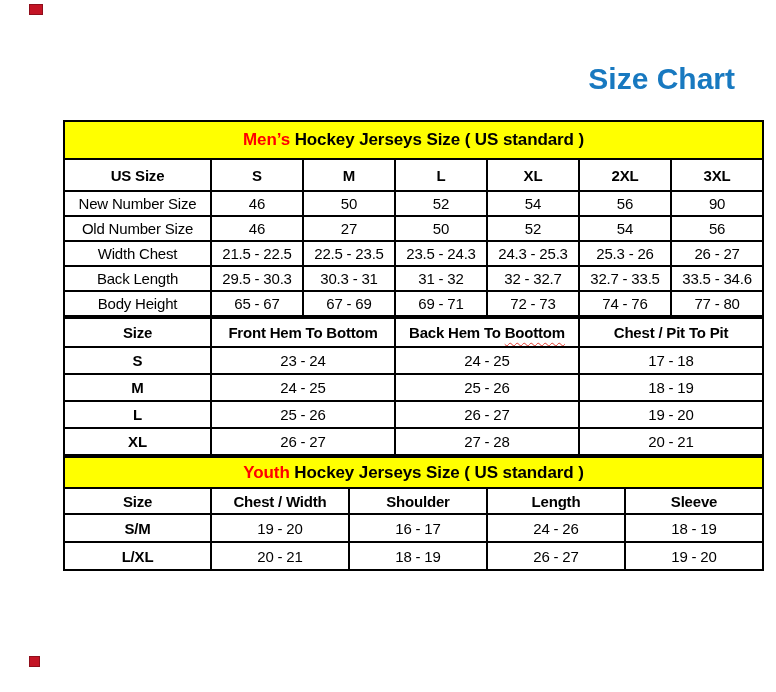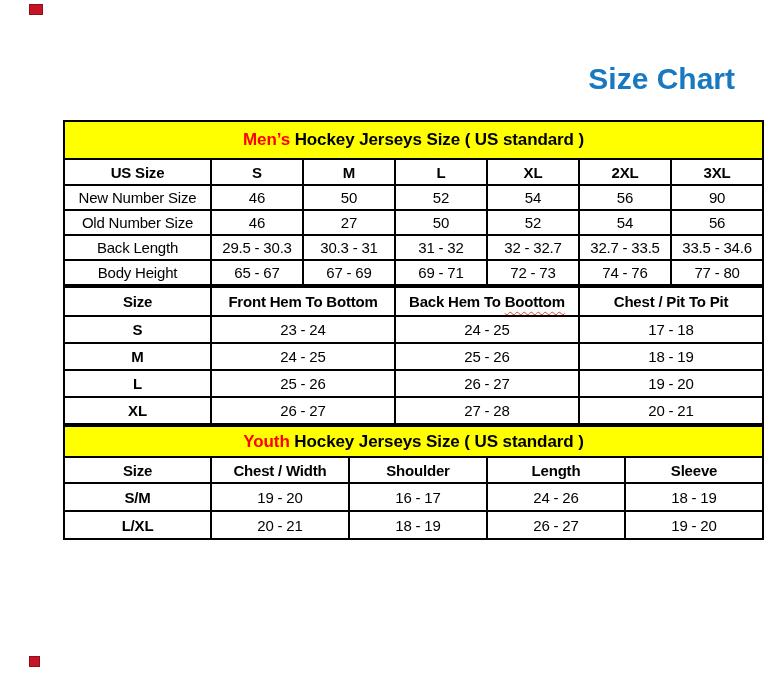--- a/index.html
+++ b/index.html
@@ -28,21 +28,21 @@
     overflow:hidden;white-space:nowrap;
   }
   th.band{
     background:#ffff00;font-size:17px;font-weight:bold;letter-spacing:-0.1px;
   }
   .band .hl{color:#ff0000;}
   tr.cols th{font-weight:bold;}
   td{font-weight:normal;}
   td.lbl-b{font-weight:bold;}
 
-  tr.band-m{height:38px;} tr.cols-m{height:26px;} tr.row-m{height:25px;}
+  tr.band-m{height:38px;} tr.cols-m{height:32px;} tr.row-m{height:25px;}
   tr.band-w{height:34px;} tr.cols-w{height:29px;} tr.row-w{height:27px;}
   tr.band-y{height:31px;} tr.cols-y{height:26px;} tr.row-y{height:28px;}
 
   .wavy{
     text-decoration-line:underline;
     text-decoration-style:wavy;
     text-decoration-color:#e03a2f;
     text-decoration-thickness:1px;
     text-underline-offset:4px;
   }
@@ -89,20 +89,29 @@
       <td>90</td>
     </tr>
     <tr class="row-m">
       <td>Old Number Size</td>
       <td>46</td>
       <td>27</td>
       <td>50</td>
       <td>52</td>
       <td>54</td>
       <td>56</td>
+    </tr>
+    <tr class="row-m">
+      <td>Width Chest</td>
+      <td>21.5 - 22.5</td>
+      <td>22.5 - 23.5</td>
+      <td>23.5 - 24.3</td>
+      <td>24.3 - 25.3</td>
+      <td>25.3 - 26</td>
+      <td>26 - 27</td>
     </tr>
     <tr class="row-m">
       <td>Back Length</td>
       <td>29.5 - 30.3</td>
       <td>30.3 - 31</td>
       <td>31 - 32</td>
       <td>32 - 32.7</td>
       <td>32.7 - 33.5</td>
       <td>33.5 - 34.6</td>
     </tr>

